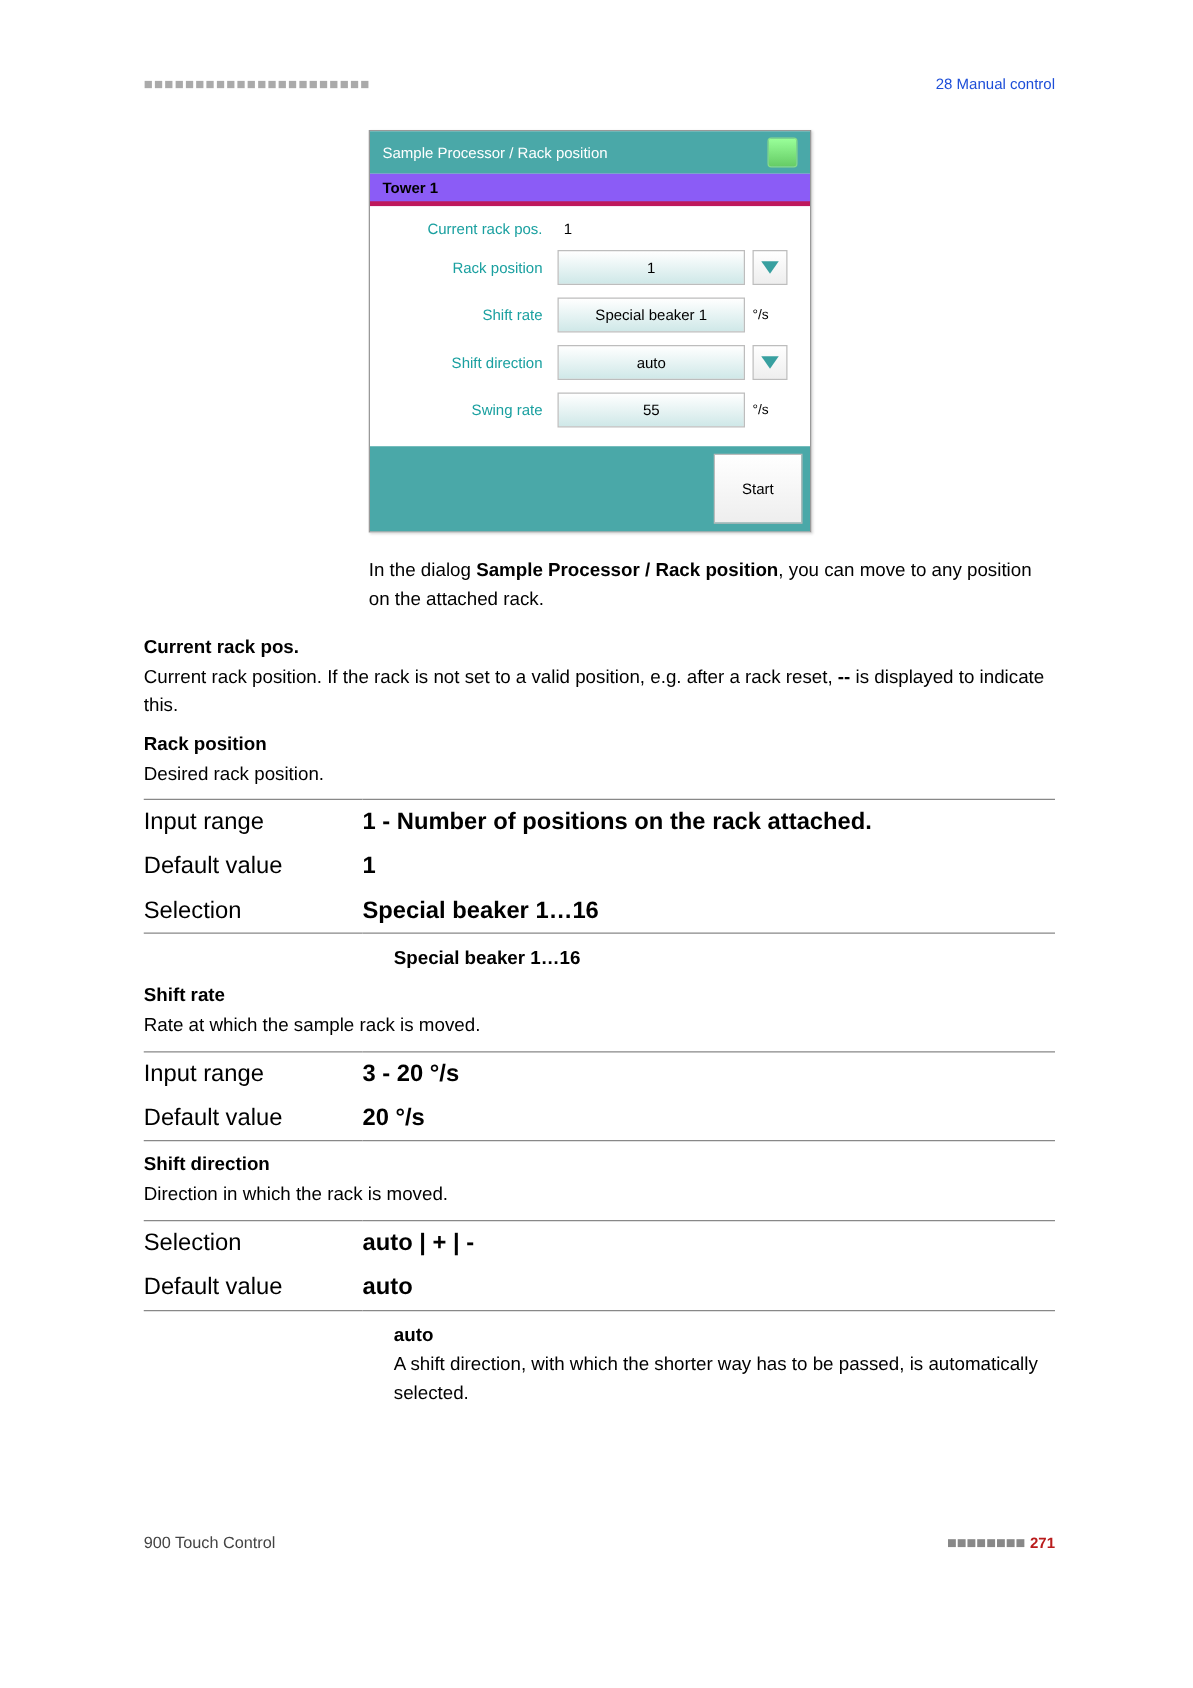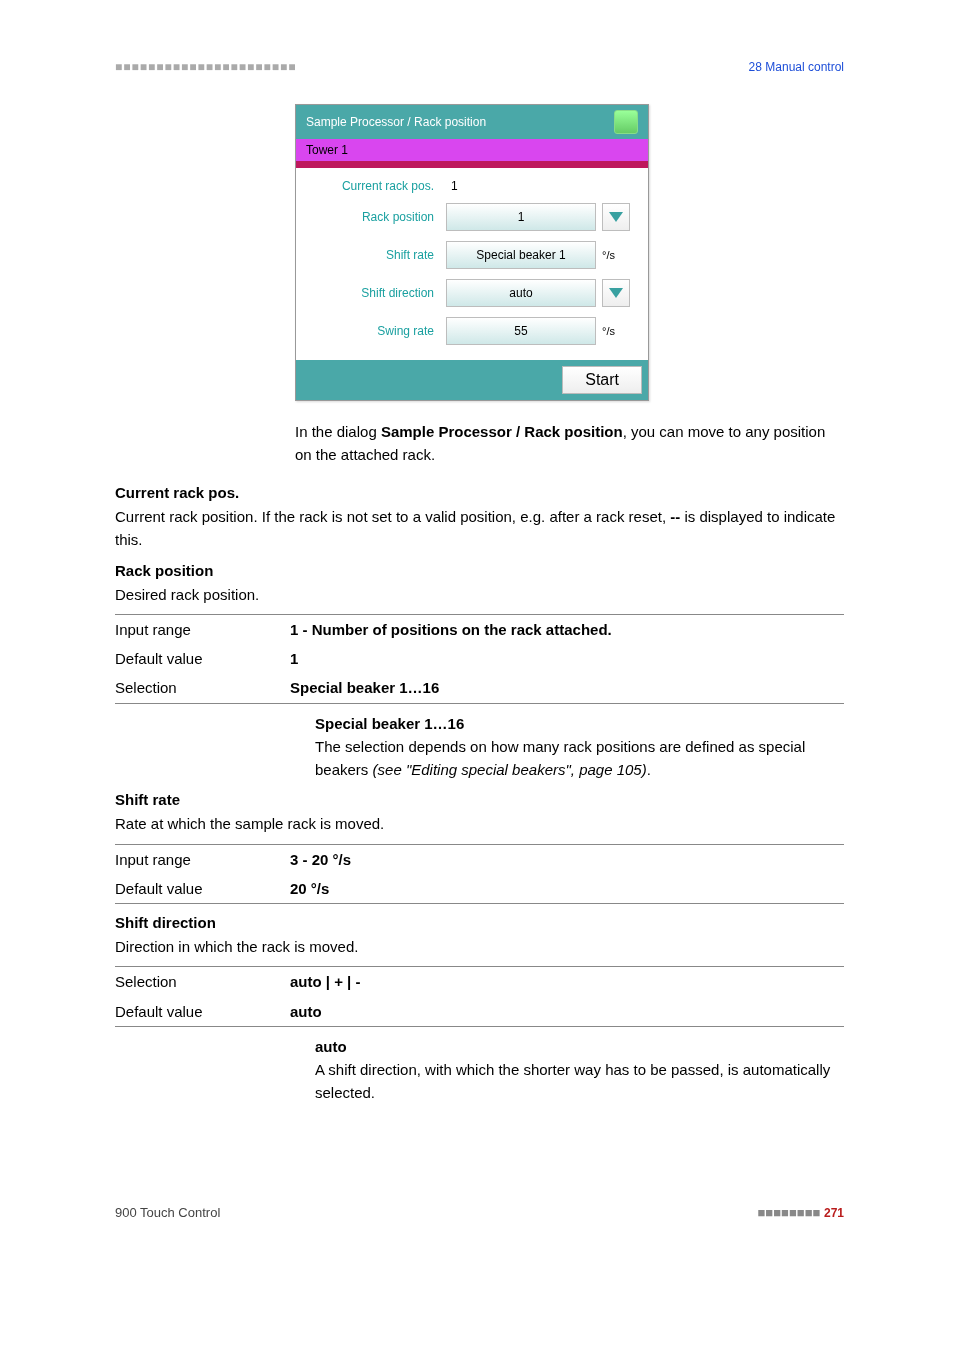--- a/index.html
+++ b/index.html
@@ -40,24 +40,24 @@
     justify-content: space-between;
     align-items: center;
   }
   .dlg-home {
     width: 24px; height: 24px;
     background: linear-gradient(#9f9, #6c6);
     border: 1px solid #8d8;
     border-radius: 3px;
   }
   .dlg-sub {
-    background: #d946ef;
+    background: #8b5cf6;
     padding: 4px 10px;
-    font-weight: normal;
-    border-bottom: 7px solid #be185d;
+    font-weight: bold;
+    border-bottom: 4px solid #be185d;
     font-size: 12px;
   }
   .dlg-body { background: #fff; padding: 6px 0 10px 0; }
   .dlg-row {
     display: flex;
     align-items: center;
     padding: 5px 10px;
   }
   .dlg-label {
     flex: 0 0 140px;
@@ -96,22 +96,22 @@
   .dlg-unit { margin-left: 6px; font-size: 11px; }
   .dlg-footer {
     background: #4aa8a8;
     padding: 6px;
     display: flex;
     justify-content: flex-end;
   }
   .dlg-start {
     background: linear-gradient(#fff,#eee);
     border: 1px solid #bbb;
-    padding: 4px 22px;
-    font-size: 16px;
+    padding: 20px 22px;
+    font-size: 12px;
   }
 
   .body-text {
     margin: 20px 0 18px 180px;
     font-size: 15px;
     line-height: 1.5;
   }
   .body-text .bold { font-weight: bold; }
 
   .section-heading {
@@ -127,21 +127,21 @@
     margin-top: 6px;
     border-top: 1px solid #888;
     width: 100%;
     border-collapse: collapse;
   }
   .param-table tr { border-bottom: 1px solid #888; }
   .param-table tr.noline { border-bottom: none; }
   .param-table td {
     padding: 3px 0;
     vertical-align: top;
-    font-size: 15px;
+    font-size: 19px;
   }
   .param-table td.k { width: 175px; }
   .param-table td.v b { font-weight: bold; text-align: right; }
   .param-table tr.last { border-bottom: 1px solid #888; }
 
   .sub-indent { margin-left: 200px; margin-top: 8px; font-size: 15px; line-height: 1.55; }
   .sub-indent .sh { font-weight: bold; }
   .sub-indent .italic { font-style: italic; }
 
   .page-footer {
@@ -238,23 +238,20 @@
           </tr>
       <tr class="last">
             <td class="k">Selection</td>
             <td class="v"><b>Special beaker 1…16</b></td>
           </tr>
     </tbody>
       </table>
   </div>
   <div class="sub-indent">
     <div class="sh">Special beaker 1…16</div>
-    <div>
-      <span>The selection depends on how many rack positions are defined as special beakers </span><span class="italic">(see "Editing special beakers", page 105)</span><span>.</span>
-    </div>
   </div>
 
   <div class="section-heading">Shift rate</div>
   <div class="indent-block">
     <div class="para">Rate at which the sample rack is moved.</div>
     <table class="param-table">
       <tbody>
           <tr class="noline">
             <td class="k">Input range</td>
             <td class="v"><b>3 - 20 °/s</b></td>

